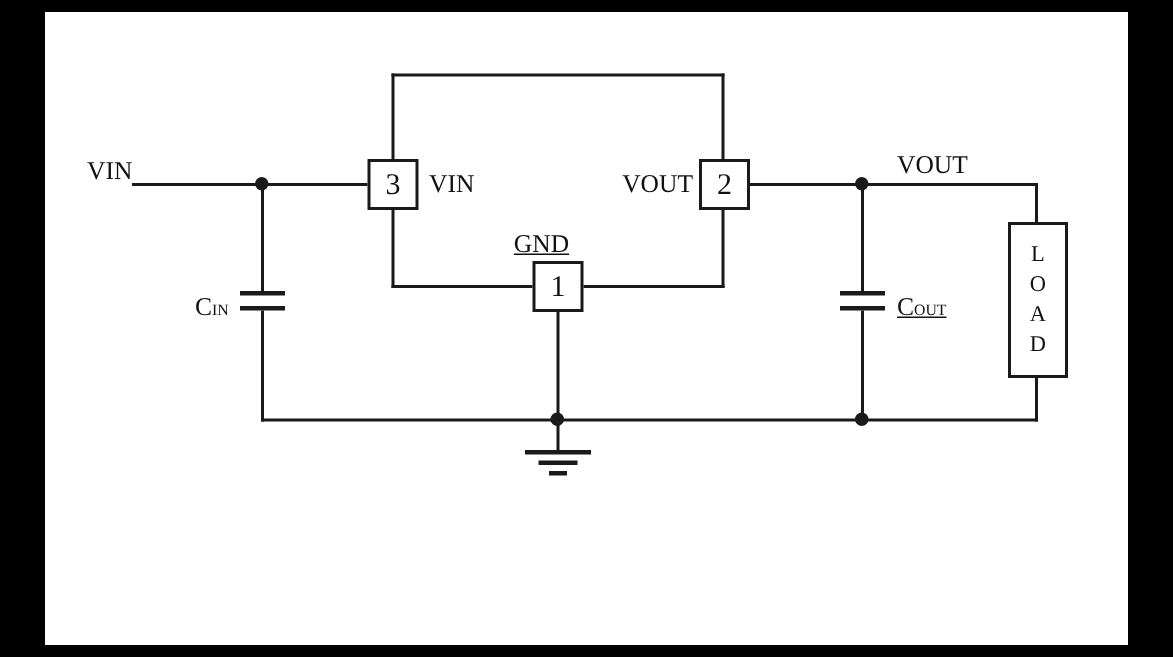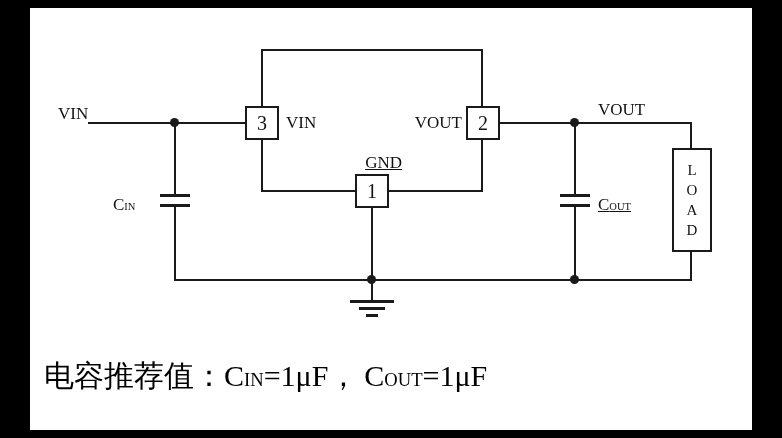--- a/index.html
+++ b/index.html
@@ -89,27 +89,24 @@
   <div class="loadbox">
     <span>L</span>
     <span>O</span>
     <span>A</span>
     <span>D</span>
   </div>
 
   <div class="label" style="left:28px; top:96px;">VIN</div>
   <div class="label" style="left:256px; top:105px;">VIN</div>
   <div class="label" style="left:368px; top:105px; width:64px; text-align:right;">VOUT</div>
-  <div class="label" style="left:312px; top:145px; width:60px; text-align:right;text-decoration:underline;">GND</div>
+  <div class="label" style="left:301px; top:145px; width:60px; text-align:center;text-decoration:underline;">GND</div>
   <div class="label" style="left:568px; top:92px;">VOUT</div>
 
-  <div class="label" style="left:83px; top:187px;">
+  <div class="label" style="left:100px; top:187px;">
     <span>C</span><span class="sub">IN</span>
   </div>
   <div class="label" style="left:568px; top:187px;text-decoration:underline;">
     <span>C</span><span class="sub">OUT</span>
   </div>
 
-  <div class="caption">
-    <span>电容推荐值：</span><span>C</span><span class="sub">IN</span><span>=1μF，</span><span style="margin-left:6px;">C</span><span class="sub">OUT</span><span>=1μF</span>
-  </div>
 
 </div>
 
 </body></html>

